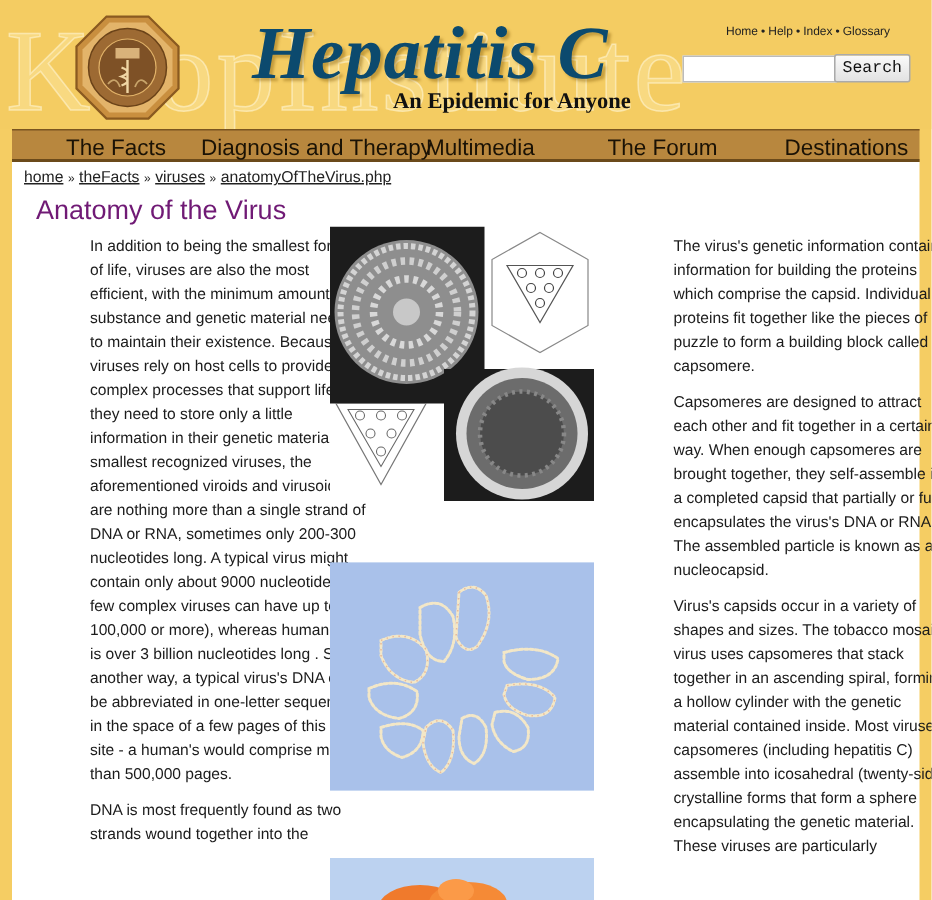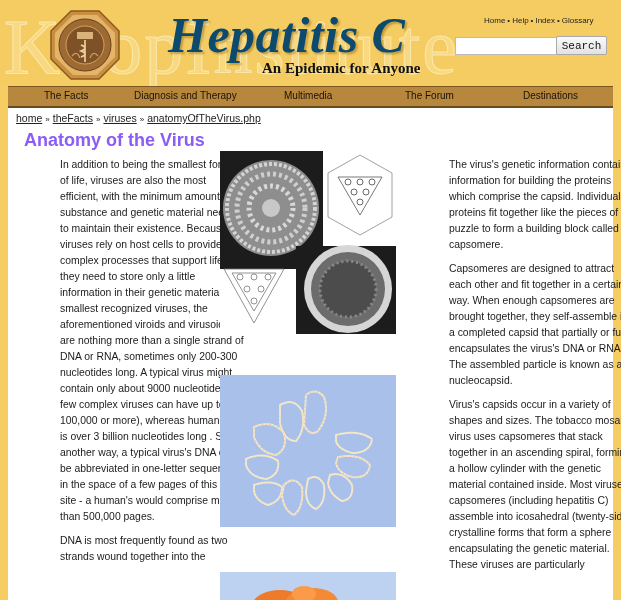--- a/index.html
+++ b/index.html
@@ -52,36 +52,36 @@
     font-family: Liberation Mono, monospace; font-size: 11px; color: #111;
     padding: 0; border-radius: 2px;
   }
   .nav {
     position: absolute; left: 8px; top: 86px; width: 605px; height: 19px;
     background: #b8873e;
     border-top: 1px solid #7a5520; border-bottom: 2px solid #6b4a1a;
     display: flex; align-items: center;
   }
   .nav a {
-    font-size: 10px; color: #1a1205; text-decoration: none; text-align: center;
+    font-size: 15px; color: #1a1205; text-decoration: none; text-align: center;
     position: absolute; top: 3px; white-space: nowrap;
   }
   .content {
     position: absolute; left: 8px; top: 108px; width: 605px; height: 512px;
     background: #fff;
   }
   .breadcrumb {
     position: absolute; left: 8px; top: 4px; font-size: 10.5px; color: #222;
     white-space: nowrap;
   }
   .breadcrumb a { color: #222; text-decoration: underline; }
   .breadcrumb .sep { font-size: 8px; margin: 0 3px; }
   h1 {
     position: absolute; left: 16px; top: 22px; margin: 0;
-    font-size: 18px; font-weight: bold; color: #8b5cf6;
+    font-size: 18px; font-weight: normal; color: #701a75;
   }
   .col {
     position: absolute; font-size: 10.4px; line-height: 16px; color: #1b1b1b; margin-left: 36px;
   }
   .col p { margin: 0 0 8px 0; }
   .col-left { left: 16px; top: 49px; width: 186px; }
   .col-right { left: 405px; top: 49px; width: 190px; }
   .figure { position: absolute; left: 210px; width: 186px; }
   .fig1 { top: 43px; }
   .fig2 { top: 267px; }

